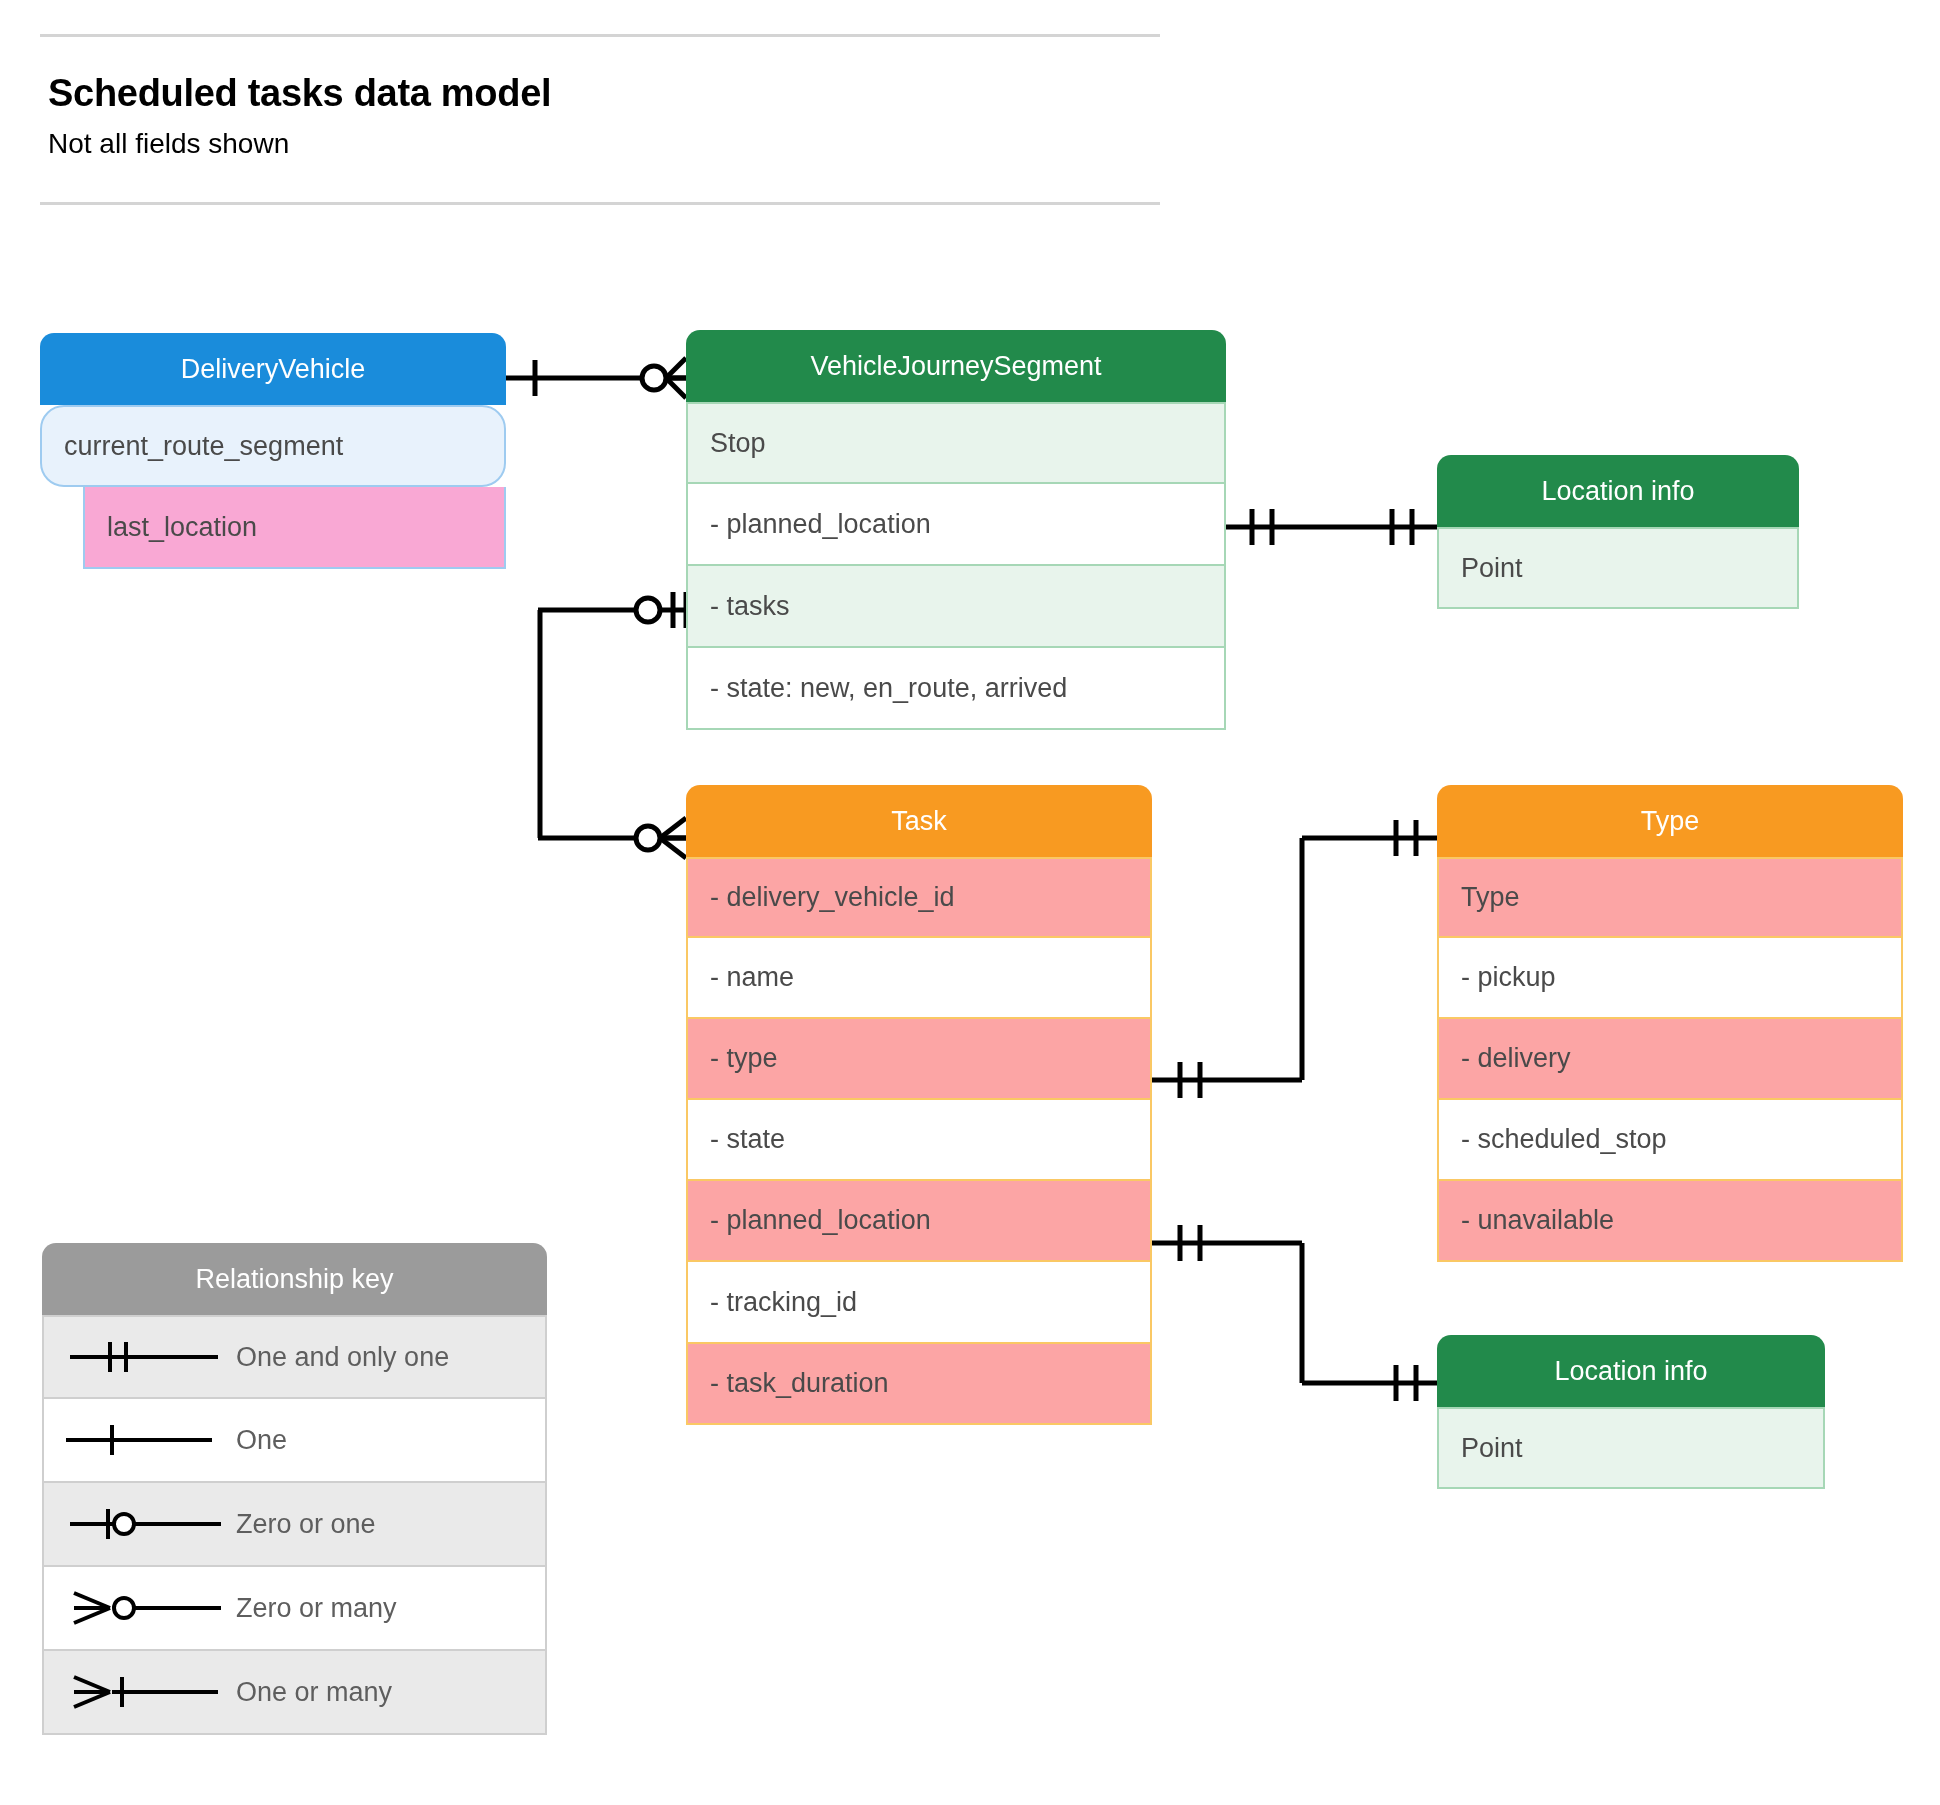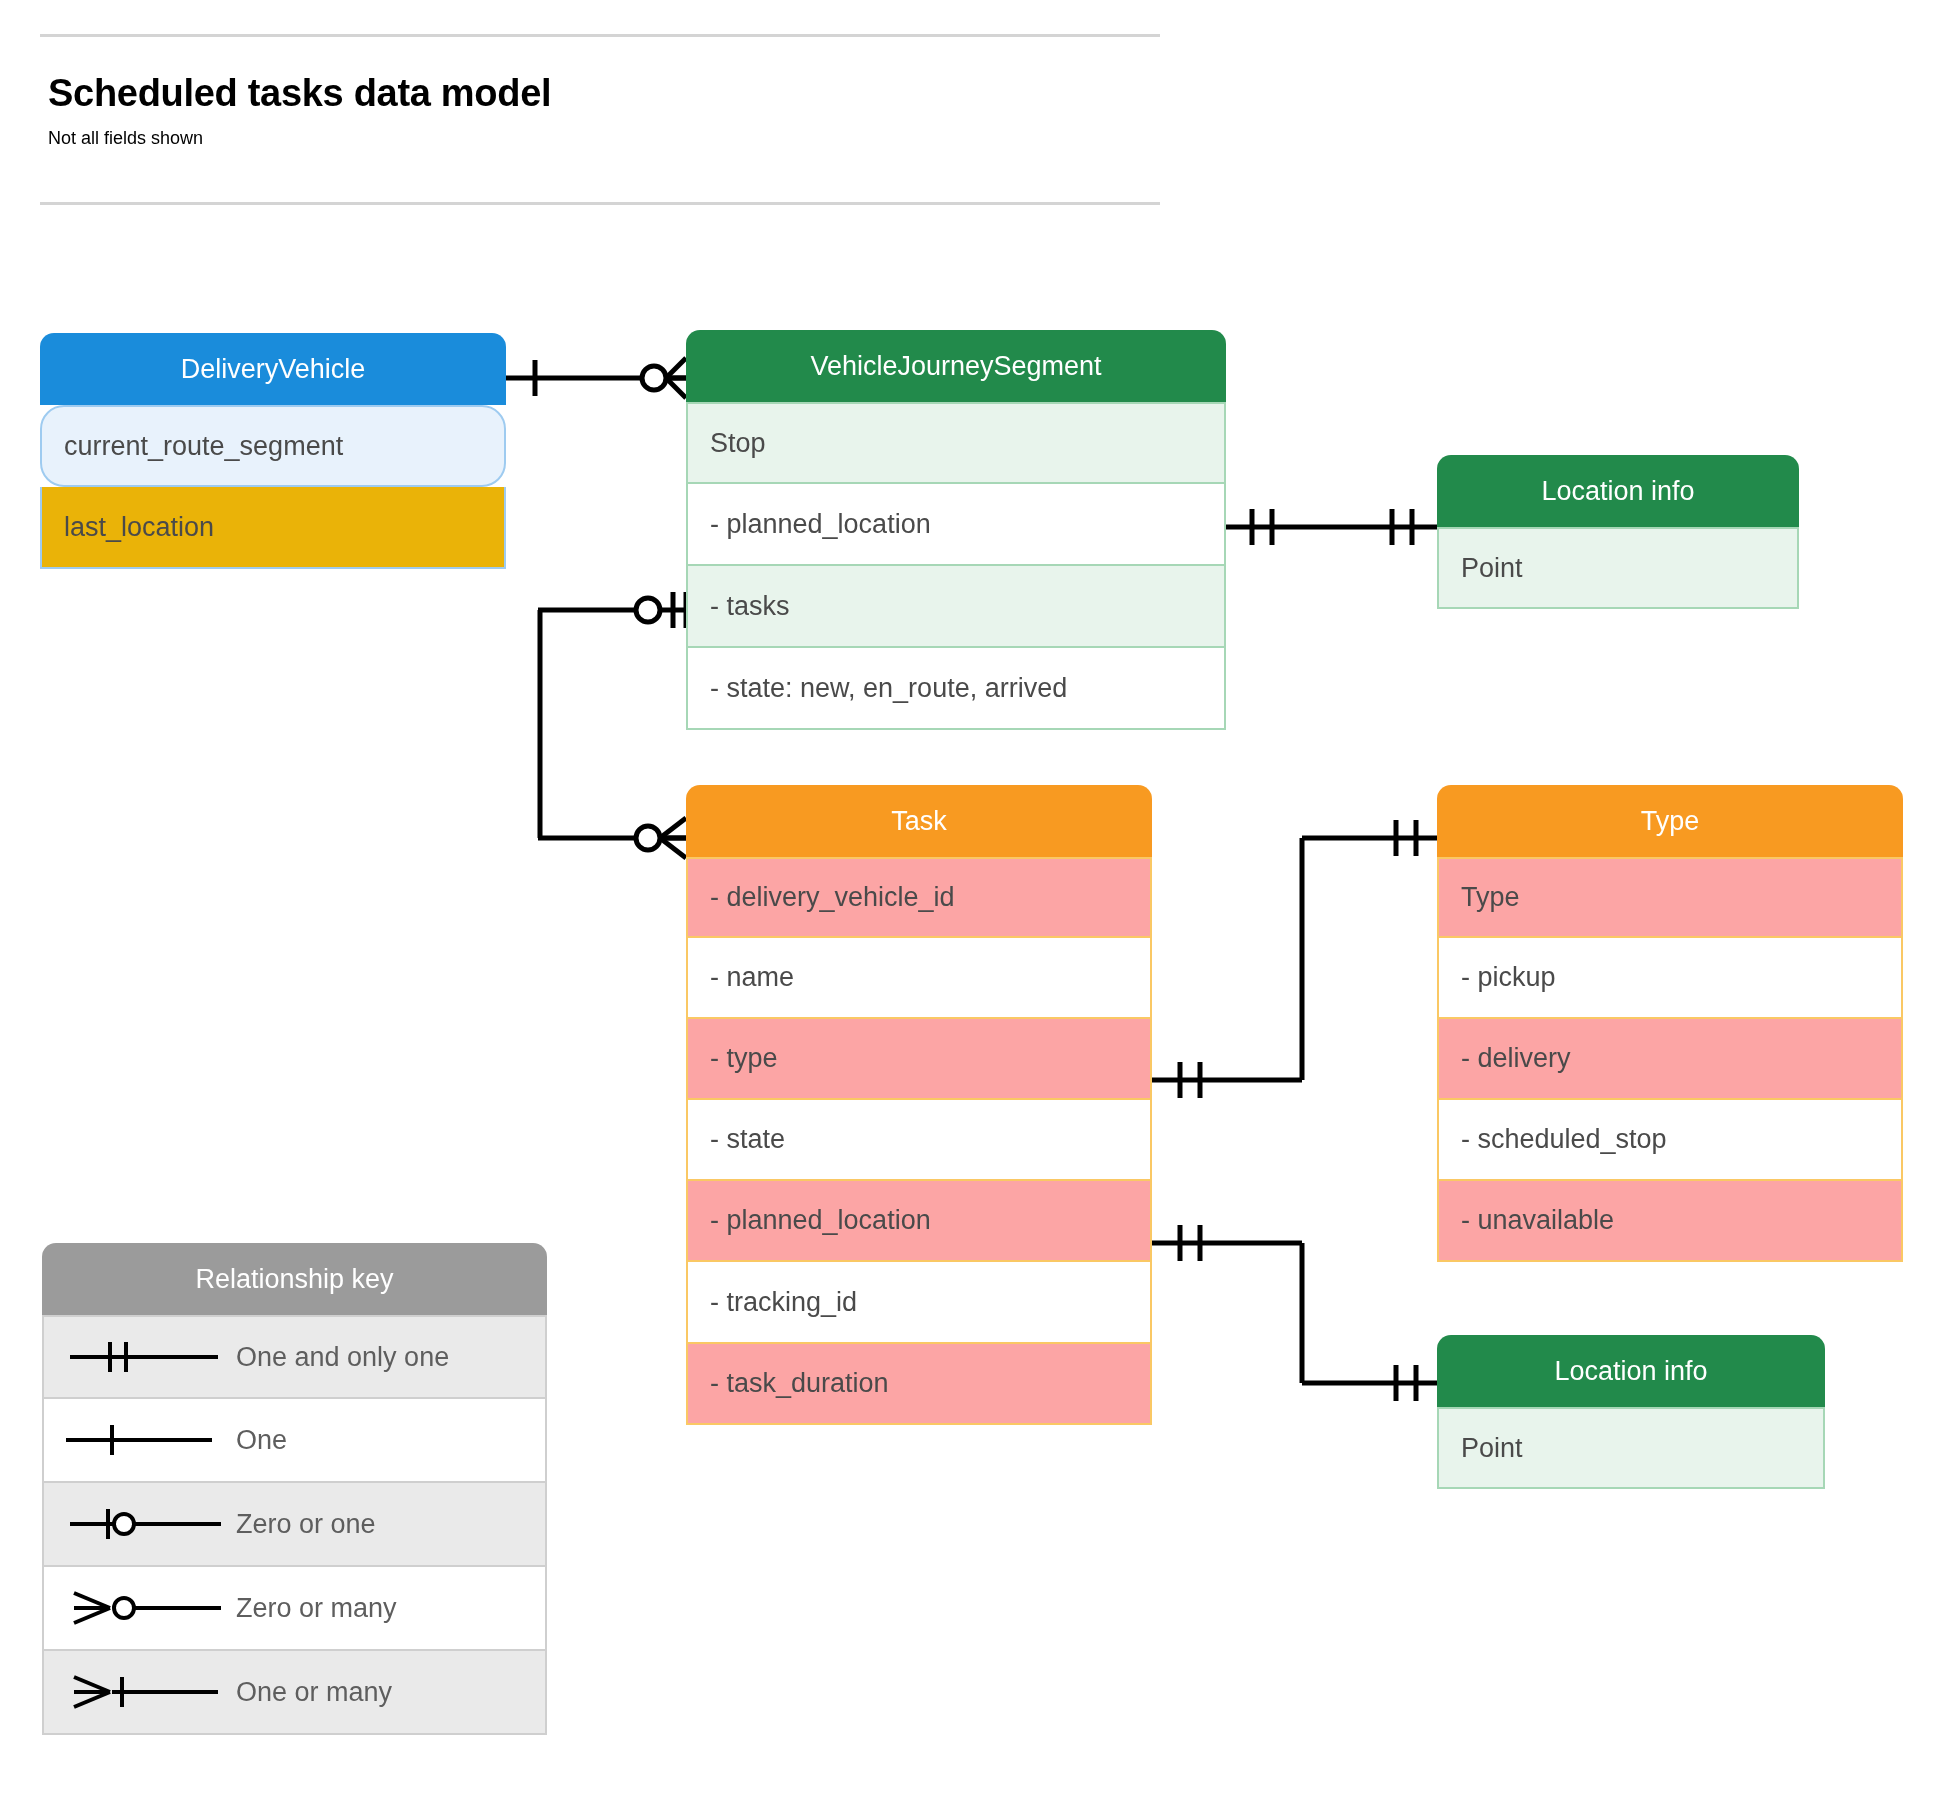--- a/index.html
+++ b/index.html
@@ -19,21 +19,21 @@
   }
   #rule-top { top: 34px; }
   #rule-bottom { top: 202px; }
   #page-title {
     position: absolute; left: 48px; top: 72px;
     font-size: 38px; font-weight: bold; color: #000000;
     letter-spacing: -0.3px;
   }
   #page-subtitle {
     position: absolute; left: 48px; top: 128px;
-    font-size: 18px; font-weight: normal; color: #000000;
+    font-size: 28px; font-weight: normal; color: #000000;
   }
 
   
   .entity { position: absolute; }
   .entity-header {
     font-size: 27px; font-weight: normal; color: #ffffff;
     text-align: center; line-height: 1.0;
     display: flex; align-items: center; justify-content: center;
     border-radius: 14px 14px 0 0;
   }
@@ -42,21 +42,21 @@
     display: flex; align-items: center;
     padding-left: 22px;
     border-style: solid; border-width: 0 2px 2px 2px;
   }
   .entity-row.first { border-top-width: 2px; }
 
   
   .t-blue .entity-header { background: #1a8cdb; }
   .t-blue .entity-row { border-color: #9ecbf0; }
   .t-blue .entity-row.tint { background: #e8f2fc; border-radius: 24px; }
-  .t-blue .entity-row.plain { background: #eab308; }
+  .t-blue .entity-row.plain { background: #f9a8d4; margin-left: 43px; }
 
   
   .t-green .entity-header { background: #228a4b; }
   .t-green .entity-row { border-color: #a6d7b6; }
   .t-green .entity-row.tint { background: #e8f4ec; }
   .t-green .entity-row.plain { background: #ffffff; }
 
   
   .t-orange .entity-header { background: #f89a21; }
   .t-orange .entity-row { border-color: #fcc котор; }

